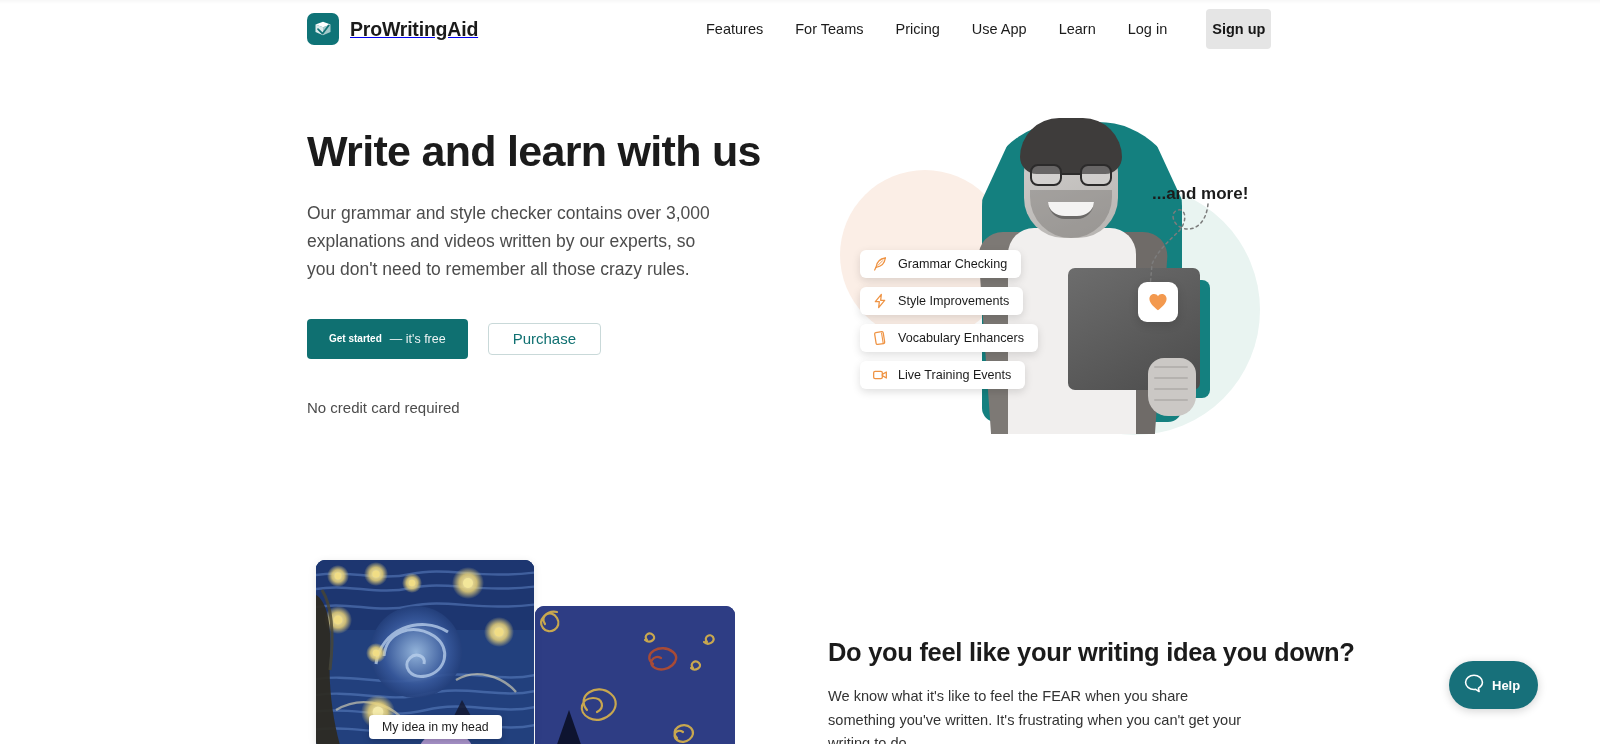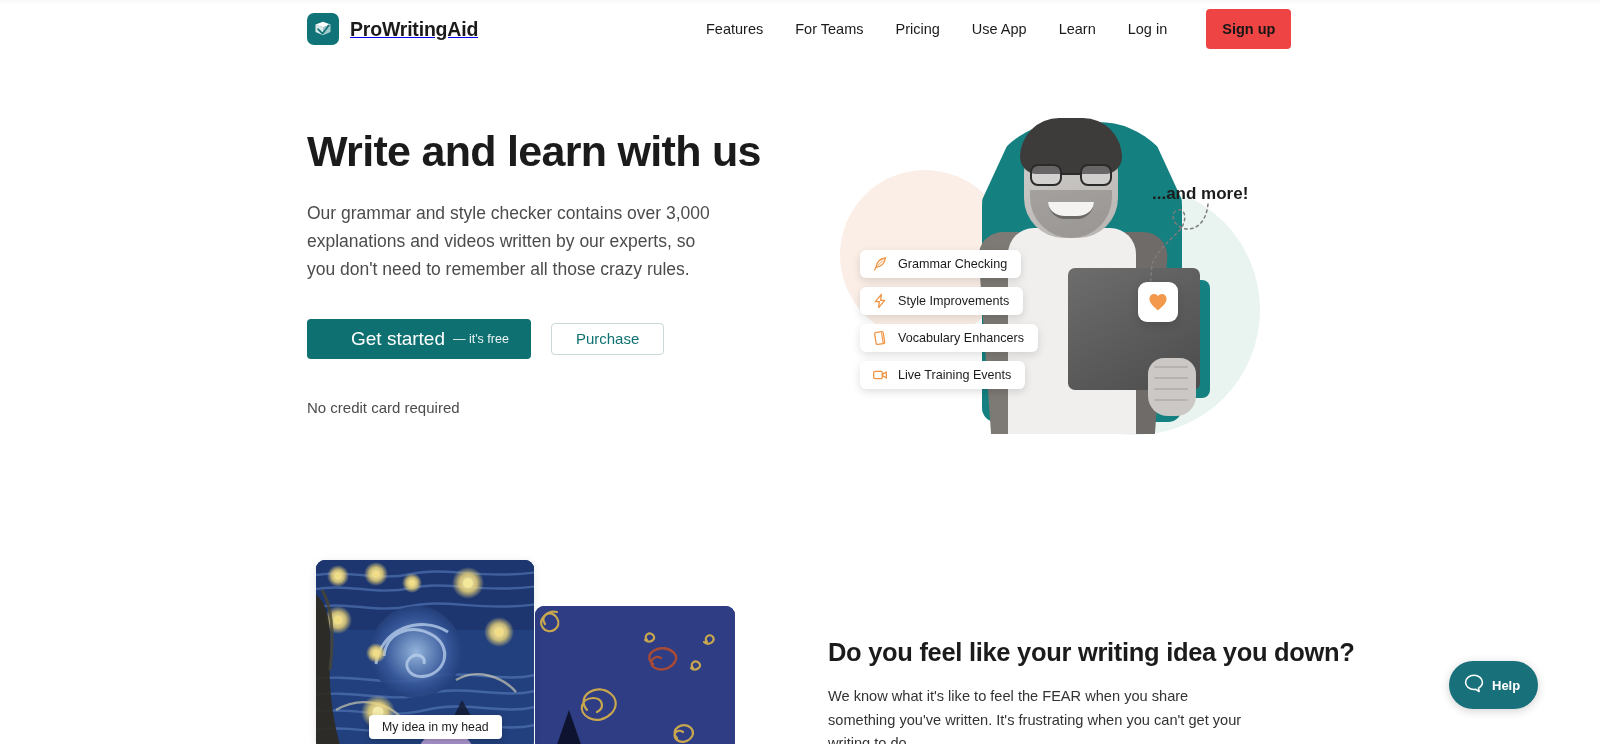--- a/index.html
+++ b/index.html
@@ -77,27 +77,27 @@
     font-size: 14.5px;
     color: #1b1b1b;
     text-decoration: none;
     padding: 16px 16px;
     white-space: nowrap;
     cursor: pointer;
     line-height: 58px;
   }
   .signup-btn {
     margin-left: 23px;
-    background: #ef4444;
+    background: #e5e5e5;
     color: #161616;
     font-size: 14.5px;
     font-weight: bold;
     border: none;
     border-radius: 4px;
-    padding: 0 16px;
+    padding: 0 6px;
     height: 40px;
     line-height: 40px;
     cursor: pointer;
     font-family: "Liberation Sans", sans-serif;
     white-space: nowrap;
   }
 
   
   .hero { position: absolute; top: 0; left: 0; width: 1600px; height: 530px; }
 
@@ -124,21 +124,21 @@
     border: none;
     border-radius: 4px;
     height: 40px;
     padding: 0 22px;
     font-size: 14.5px;
     font-family: "Liberation Sans", sans-serif;
     cursor: pointer;
     display: flex; align-items: center; gap: 8px;
     white-space: nowrap;
   }
-  .btn-primary .lbl { font-weight: normal; font-size: 19px; margin-left: 22px; }
+  .btn-primary .lbl { font-weight: bold; font-size: 10px; }
   .btn-primary .sub { font-size: 12.5px; opacity: .93; }
   .btn-secondary {
     background: #ffffff;
     color: #0f7071;
     border: 1px solid #c9d9d9;
     border-radius: 4px;
     height: 32px;
     padding: 0 24px;
     font-size: 15px;
     font-family: "Liberation Sans", sans-serif;

